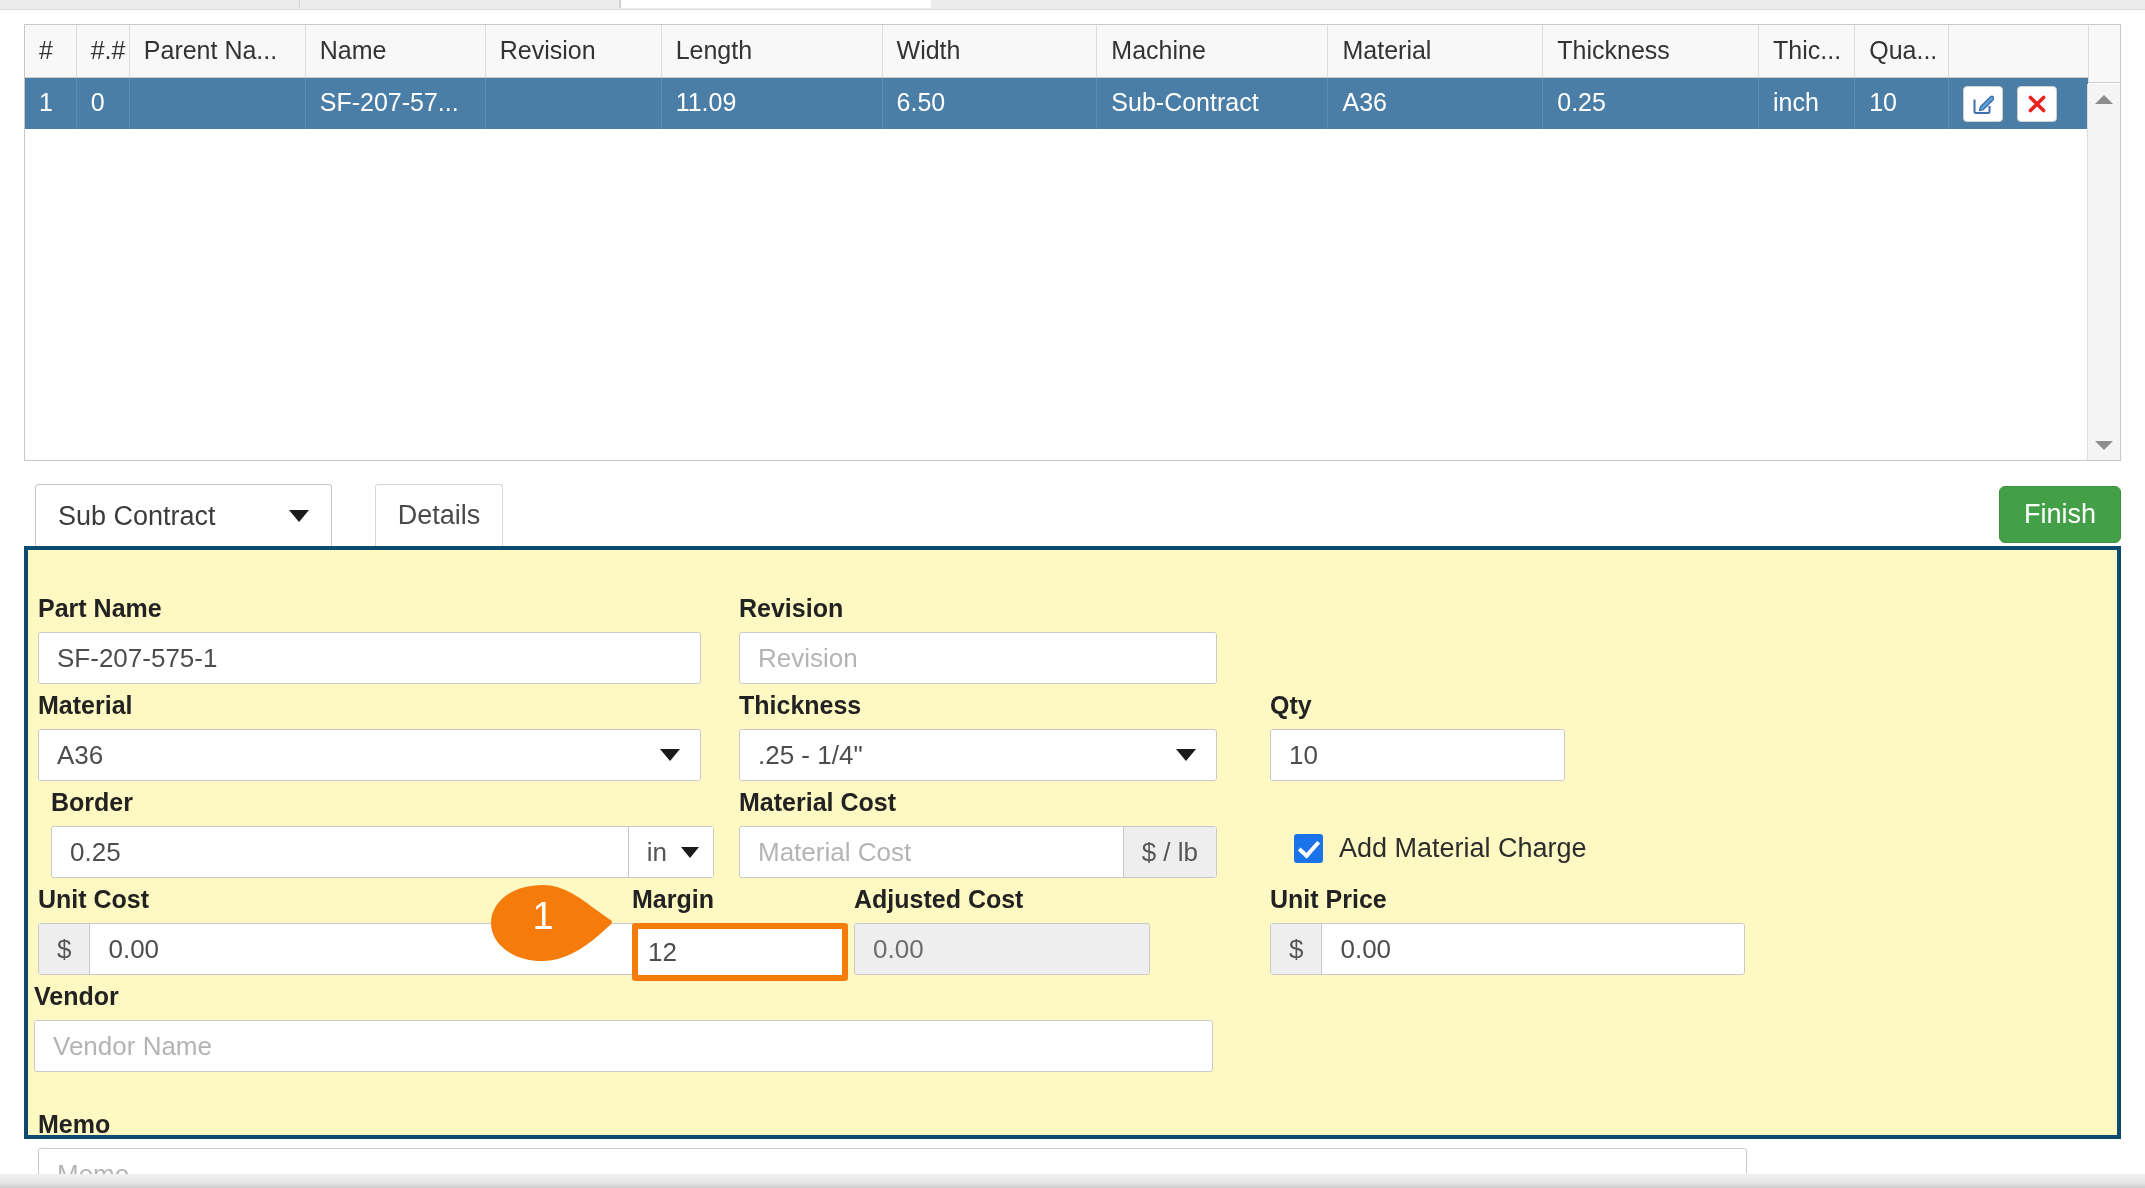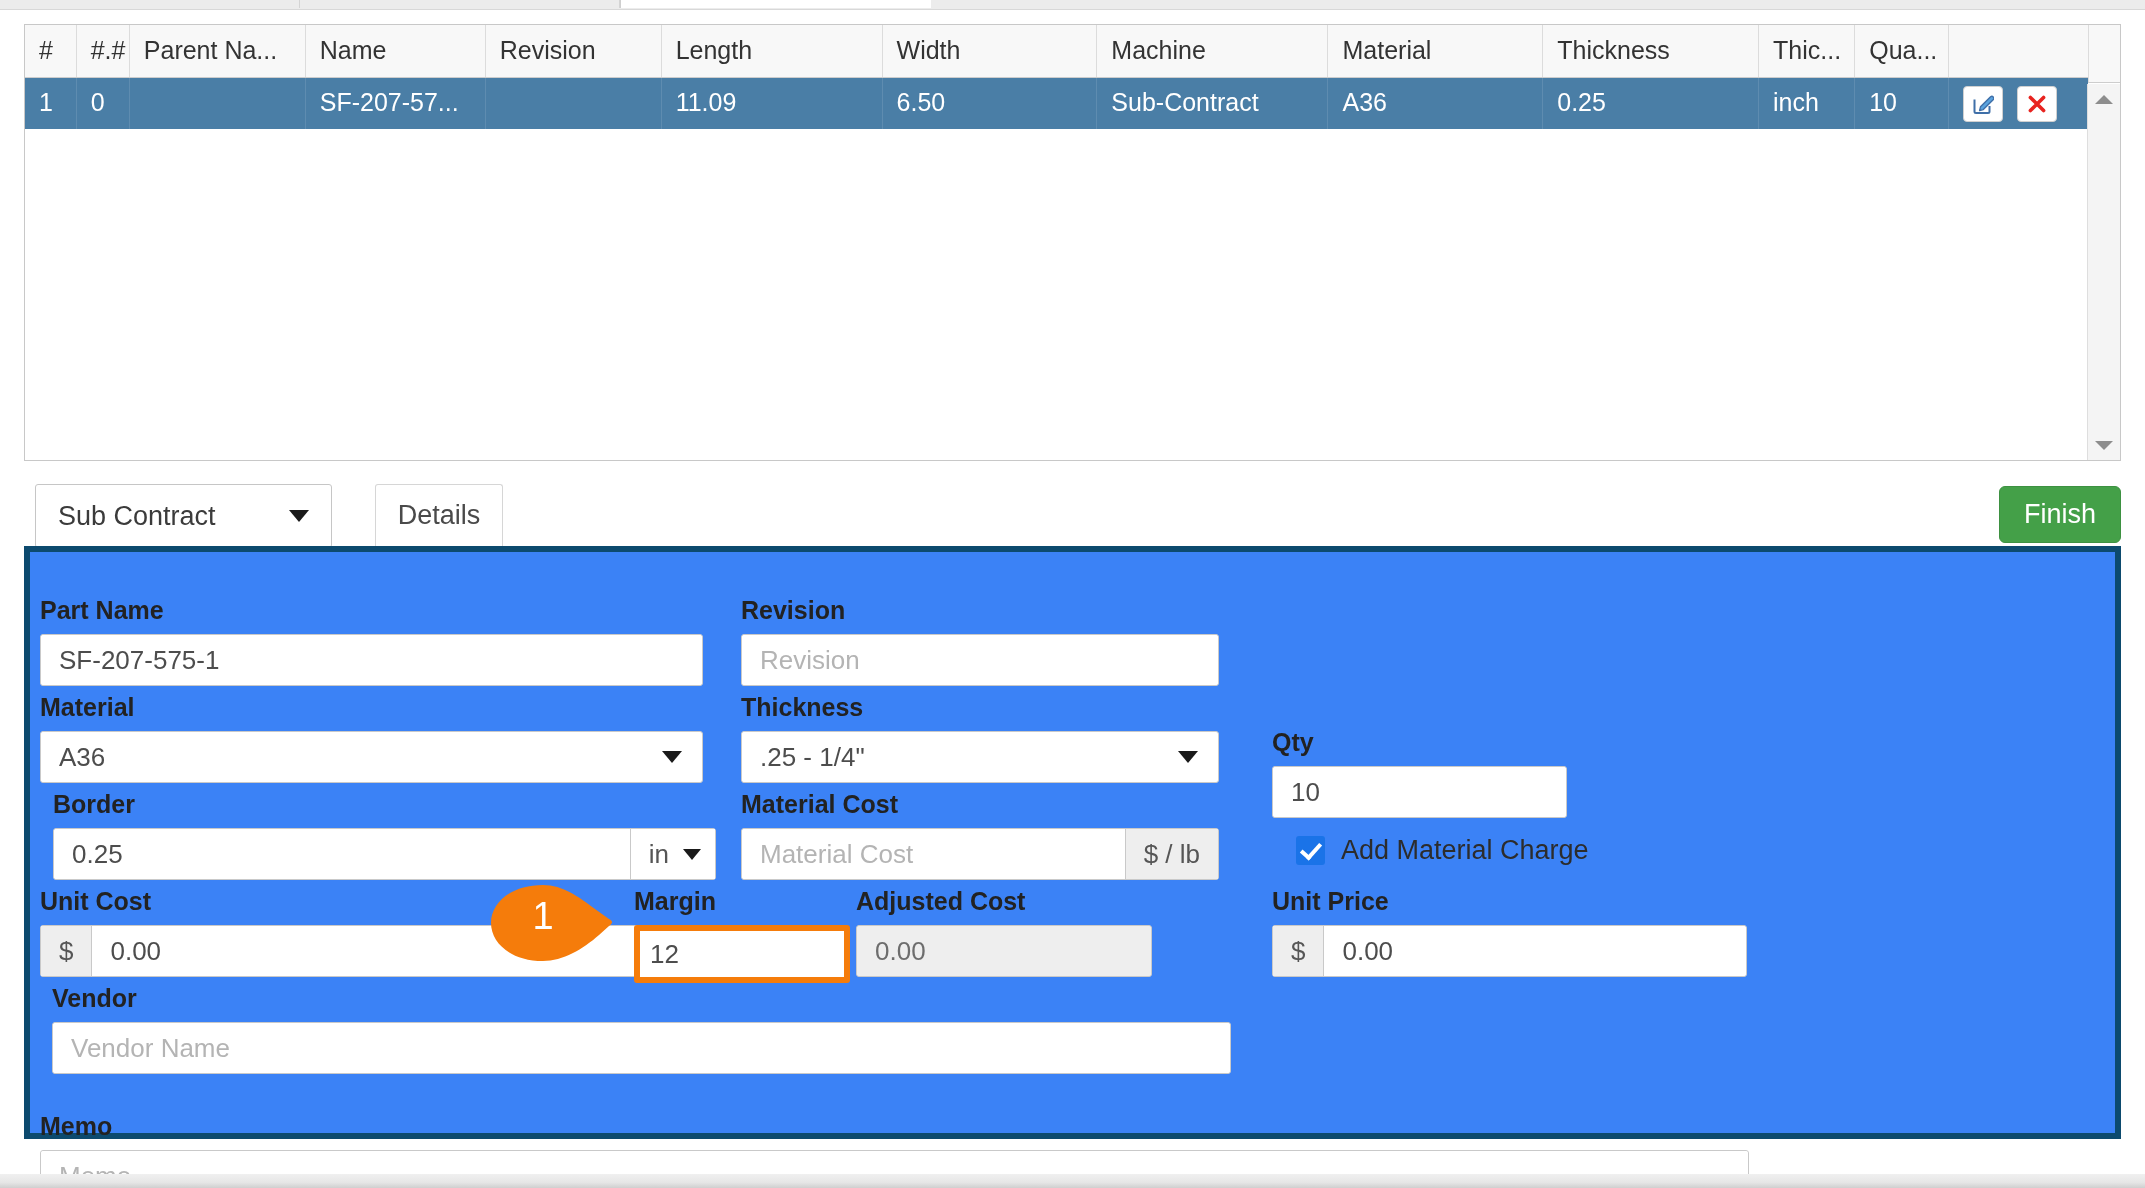--- a/index.html
+++ b/index.html
@@ -208,22 +208,22 @@
     align-items: center;
     justify-content: center;
     cursor: pointer;
   }
 
   
   .form-panel {
     position: absolute;
     left: 24px; top: 546px;
     width: 2097px; height: 593px;
-    background: #3b82f6;
-    border: 6px solid #0c4a6e;
+    background: #fef9c3;
+    border: 4px solid #0c4a6e;
     box-sizing: border-box;
     text-decoration: underline;
   }
 
   .fld {
     position: absolute;
   }
   .fld-label {
     font-size: 25px;
     font-weight: bold;
@@ -479,21 +479,21 @@
     <div class="fld" style="left:711px; top:141px; width:478px;">
       <div class="fld-label">Thickness</div>
       <div class="ctl">
         <span class="txt">.25 - 1/4"</span>
         <span class="drop">
           <span class="caret"></span>
         </span>
       </div>
     </div>
 
-    <div class="fld" style="left:1242px; top:141px; width:295px;margin-top:35px;">
+    <div class="fld" style="left:1242px; top:141px; width:295px;">
       <div class="fld-label">Qty</div>
       <div class="ctl">
         <span class="txt">10</span>
       </div>
     </div>
 
     <div class="fld" style="left:23px; top:238px; width:663px;">
       <div class="fld-label">Border</div>
       <div class="ctl">
         <span class="txt">0.25</span>
@@ -540,21 +540,21 @@
     </div>
 
     <div class="fld" style="left:1242px; top:335px; width:475px;">
       <div class="fld-label">Unit Price</div>
       <div class="ctl">
         <span class="addon left">$</span>
         <span class="txt">0.00</span>
       </div>
     </div>
 
-    <div class="fld" style="left:22px; top:432px; width:1179px;">
+    <div class="fld" style="left:6px; top:432px; width:1179px;">
       <div class="fld-label">Vendor</div>
       <div class="ctl">
         <span class="txt ph">Vendor Name</span>
       </div>
     </div>
 
     <div class="fld" style="left:10px; top:560px; width:1709px;">
       <div class="fld-label">Memo</div>
       <div class="ctl">
         <span class="txt ph">Memo</span>

